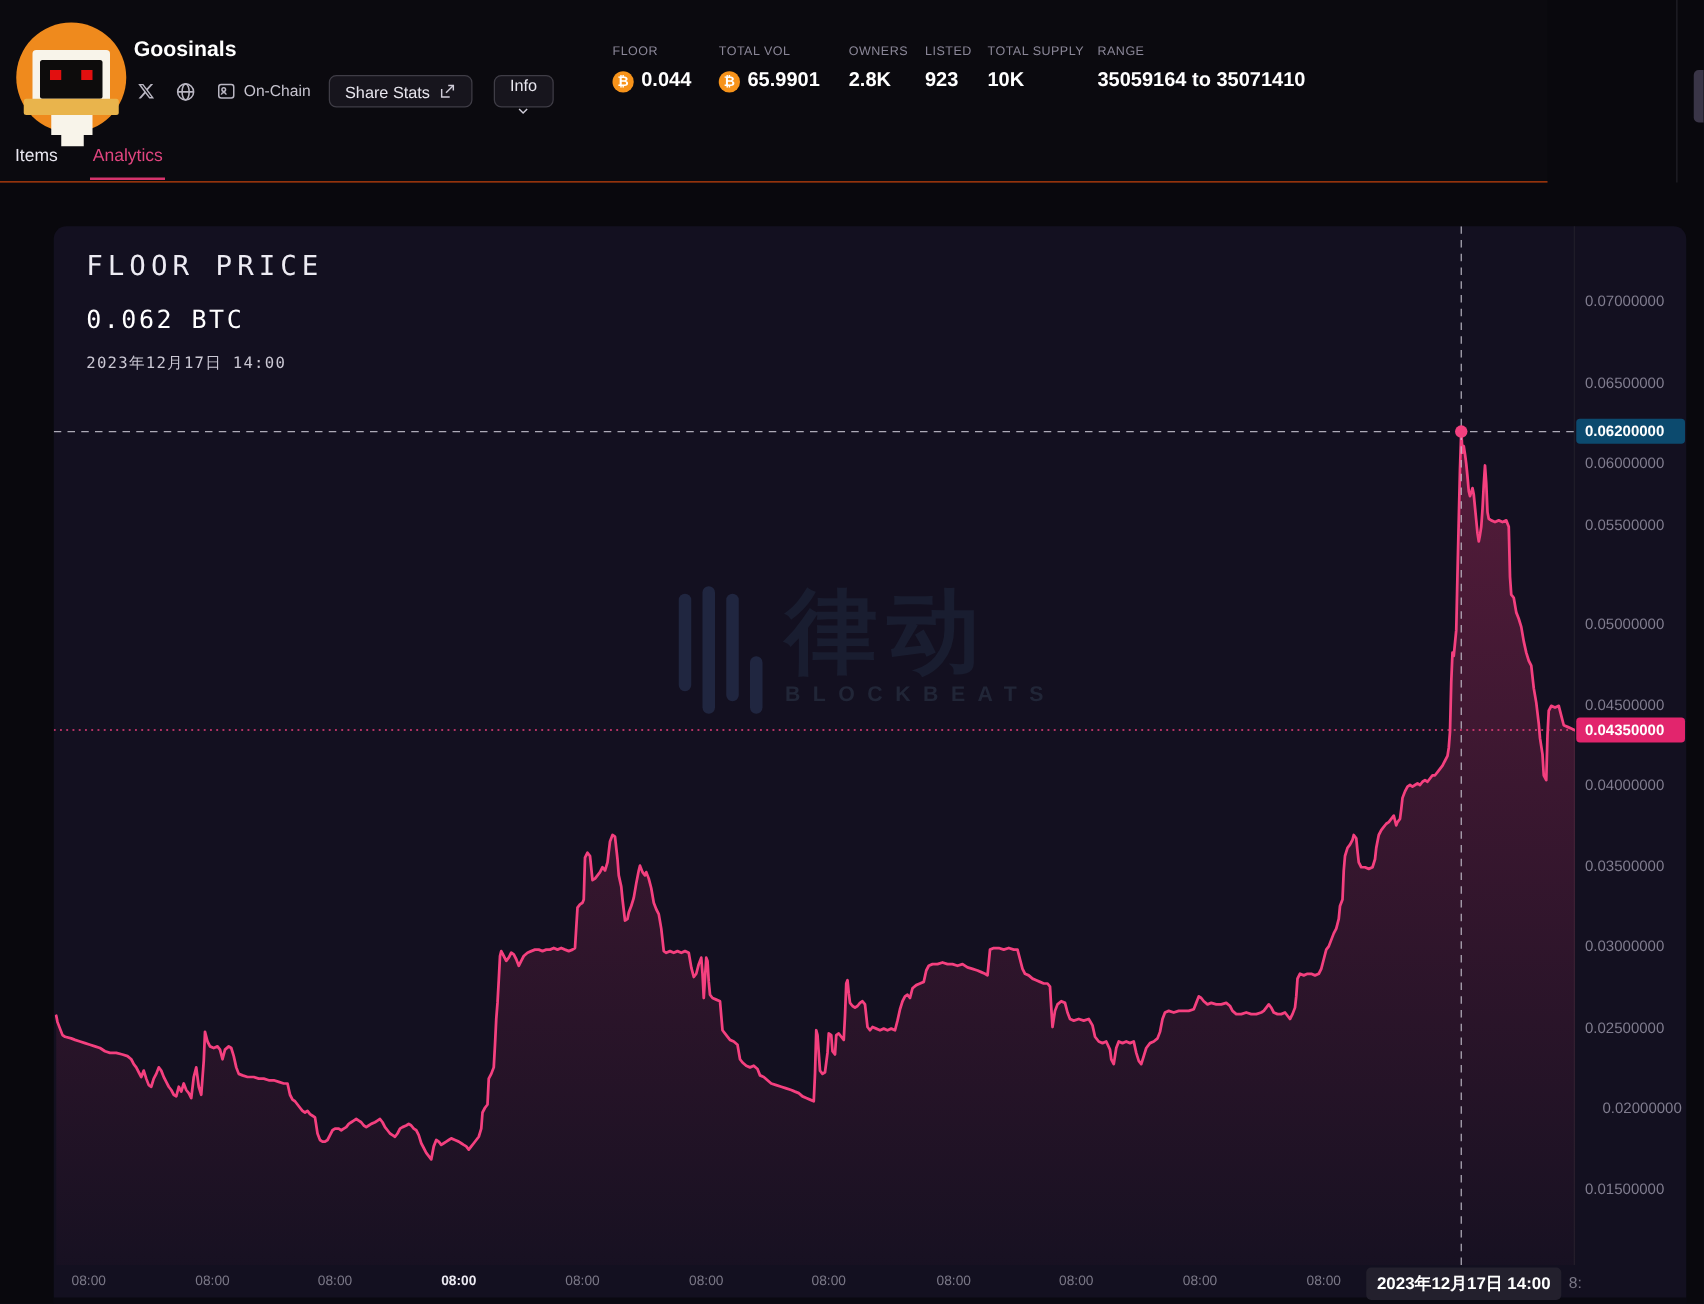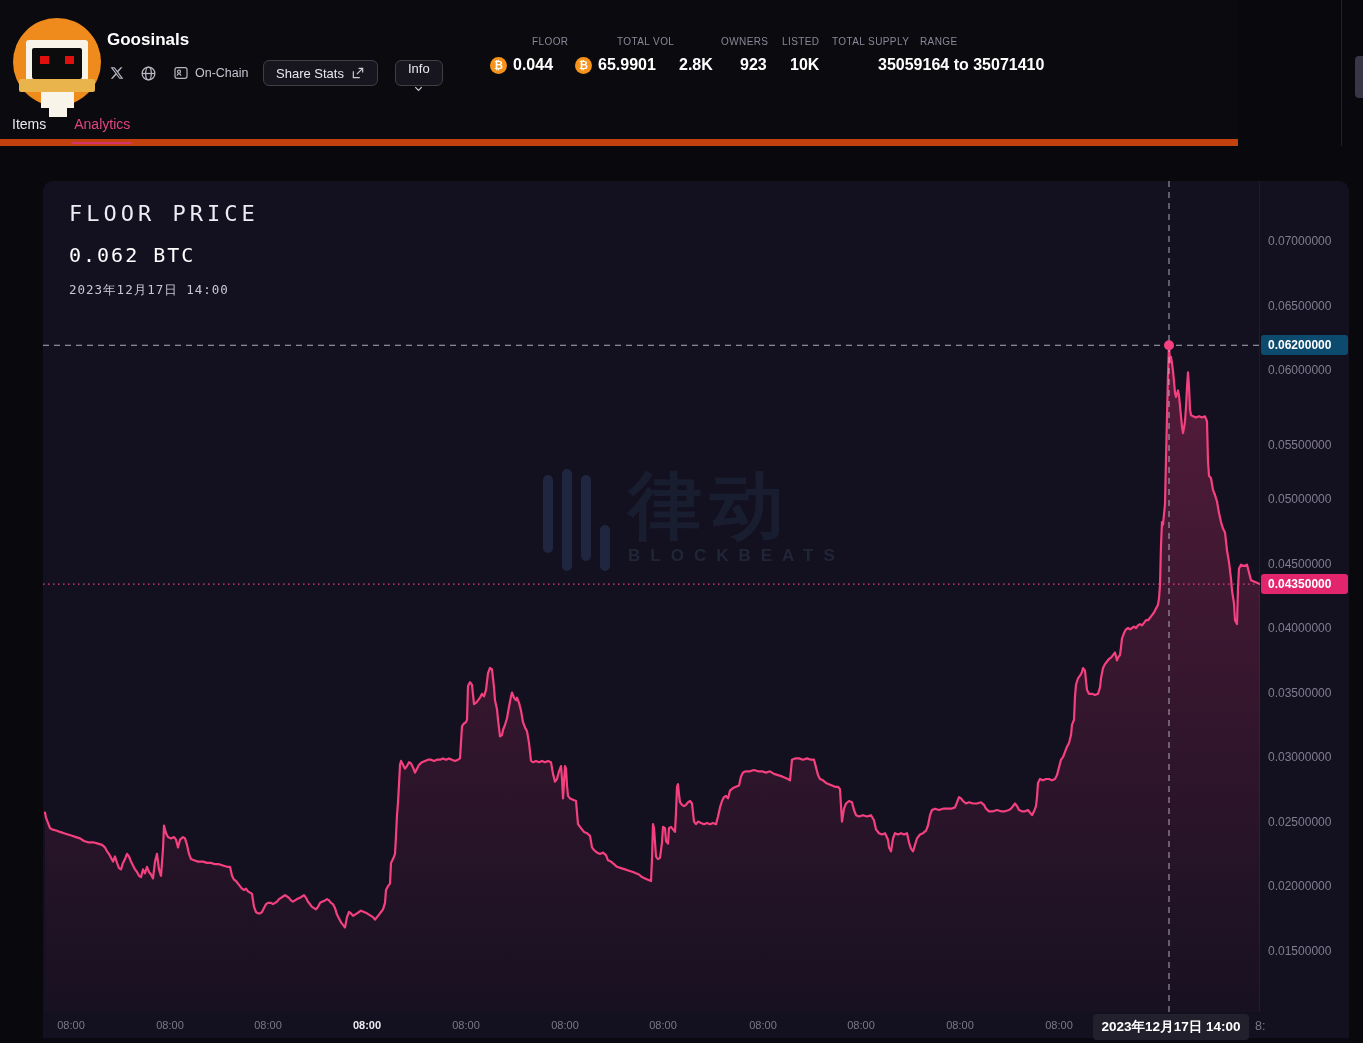--- a/index.html
+++ b/index.html
@@ -1,39 +1,39 @@
 <!DOCTYPE html>
 <html><head>
 <meta charset="utf-8">
 <style>
   * { margin:0; padding:0; box-sizing:border-box; }
   html,body { width:1363px; height:1043px; overflow:hidden; }
   body { background:#09080d; font-family:"Liberation Sans", sans-serif; color:#fff; position:relative; }
 
   
-  .header { position:absolute; left:0; top:0; width:1238px; height:146px; background:#0b0a0f; border-bottom:7px solid #c2410c; }
+  .header { position:absolute; left:0; top:0; width:1238px; height:146px; background:#0b0a0f; border-bottom:1px solid #c2410c; }
   .header-vdivider { position:absolute; left:1341px; top:0; width:1px; height:146px; background:#222028; }
   .scrollbar-thumb { position:absolute; left:1355px; top:56px; width:8px; height:42px; background:#3a3547; border-radius:4px 0 0 4px; }
 
   .avatar-wrap { position:absolute; left:10px; top:12px; width:100px; height:105px; }
   .collection-title { position:absolute; left:107px; top:30px; font-size:17px; font-weight:bold; color:#fff; }
 
   .icon-row { position:absolute; left:108px; top:62px; height:22px; display:flex; align-items:center; }
   .soc-icon { width:17px; height:17px; display:inline-flex; align-items:center; justify-content:center; color:#b9b6c2; }
   .soc-icon svg { display:block; }
   .onchain { display:flex; align-items:center; gap:6px; color:#c6c3ce; font-size:12.5px; }
   .btn { display:inline-flex; align-items:center; gap:7px; height:26px; padding:0 12px; border:1px solid #3f3d46; border-radius:6px;
          background:#17151d; color:#e8e6ee; font-size:13px; cursor:pointer; }
   .btn svg { display:block; }
   #share-btn { position:absolute; left:263px; top:60px; }
   #info-btn { position:absolute; left:395px; top:60px;flex-direction:column; }
 
   .stats { position:absolute; left:490px; top:36px; height:48px; }
   .stat { position:absolute; top:0; }
-  .stat-label { font-size:10px; letter-spacing:.4px; color:#8b8798; text-transform:uppercase; white-space:nowrap;margin-left:42px; }
+  .stat-label { font-size:10px; letter-spacing:.4px; color:#8b8798; text-transform:uppercase; white-space:nowrap; }
   .stat-value { margin-top:9px; display:flex; align-items:center; gap:6px; font-size:16px; font-weight:bold; color:#fff; white-space:nowrap; }
   .btc-coin { width:17px; height:17px; border-radius:50%; background:#f7931a; color:#fff; font-size:11px; font-weight:bold;
               display:inline-flex; align-items:center; justify-content:center; font-family:"DejaVu Sans", sans-serif; }
 
   .tabs { position:absolute; left:10px; top:112px; display:flex; gap:24px; }
   .tab { font-size:14px; padding:4px 2px 12px 2px; color:#e9e7f0; cursor:pointer; position:relative; }
   .tab.active { color:#e0457f; }
   .tab.active::after { content:""; position:absolute; left:0; right:0; bottom:0; height:2.5px; background:#d6336c; }
 
   
@@ -220,28 +220,28 @@
       </div>
     </div>
   </div>
 
   <div class="y-axis" id="y-axis">
     <div class="y-highlight" id="y-highlight" style="top: 154.273px;">0.06200000</div>
     <div class="y-pill" id="y-pill" style="top: 393.091px;">0.04350000</div>
   <div class="y-tick" style="top: 53px;">0.07000000</div>
       <div class="y-tick" style="top: 117.545px;">0.06500000</div>
       <div class="y-tick" style="top: 182.091px;">0.06000000</div>
-      <div class="y-tick" style="top: 257px; text-align: right;">0.05500000</div>
+      <div class="y-tick" style="top: 232px; text-align: right;">0.05500000</div>
       <div class="y-tick" style="top: 311.182px;">0.05000000</div>
       <div class="y-tick" style="top: 375.727px;">0.04500000</div>
       <div class="y-tick" style="top: 440.273px;">0.04000000</div>
       <div class="y-tick" style="top: 504.818px;">0.03500000</div>
       <div class="y-tick" style="top: 569.364px;">0.03000000</div>
       <div class="y-tick" style="top: 633.909px;">0.02500000</div>
-      <div class="y-tick" style="top: 698.455px;">0.02000000</div>
+      <div class="y-tick" style="top: 698.455px; margin-left: 14px;">0.02000000</div>
       <div class="y-tick" style="top: 763px;">0.01500000</div>
     </div>
 
   <div class="x-axis" id="x-axis">
     <div class="x-tooltip">2023年12月17日 14:00</div>
     <div class="x-partial">8:</div>
   <div class="x-tick" style="left: 28px;">08:00</div>
       <div class="x-tick" style="left: 127px;">08:00</div>
       <div class="x-tick" style="left: 225px;">08:00</div>
       <div class="x-tick bold" style="left: 324px;">08:00</div>

